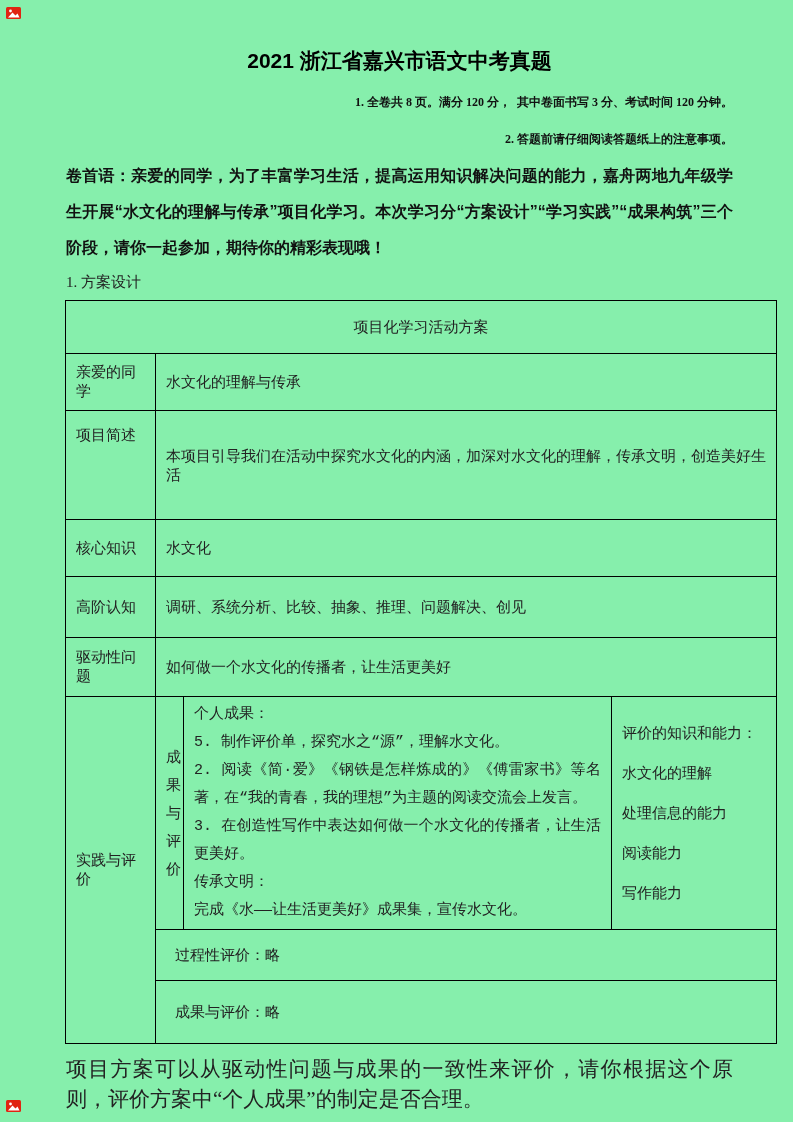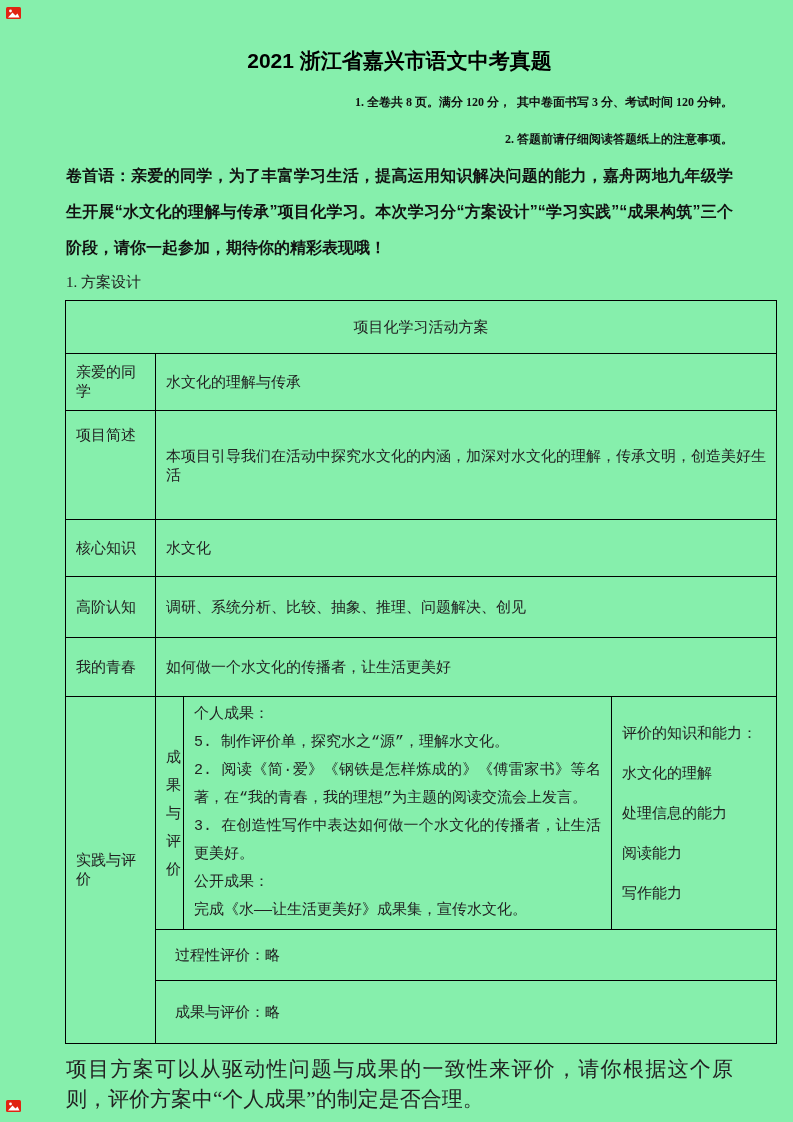--- a/index.html
+++ b/index.html
@@ -131,33 +131,33 @@
       </tr>
       <tr class="r-core">
         <td class="c-label">核心知识</td>
         <td colspan="3" class="c-content">水文化</td>
       </tr>
       <tr class="r-cog">
         <td class="c-label">高阶认知</td>
         <td colspan="3" class="c-content">调研、系统分析、比较、抽象、推理、问题解决、创见</td>
       </tr>
       <tr class="r-drive">
-        <td class="c-label">我的青春</td>
+        <td class="c-label">驱动性问题</td>
         <td colspan="3" class="c-content">如何做一个水文化的传播者，让生活更美好</td>
       </tr>
       <tr>
         <td class="c-label" rowspan="3">实践与评价</td>
         <td class="c-side">成果与评价</td>
         <td class="c-outcomes">
           <div>
               <p>个人成果：</p>
               <p>5. 制作评价单，探究水之“源”，理解水文化。</p>
               <p>2. 阅读《简·爱》《钢铁是怎样炼成的》《傅雷家书》等名著，在“我的青春，我的理想”为主题的阅读交流会上发言。</p>
               <p>3. 在创造性写作中表达如何做一个水文化的传播者，让生活更美好。</p>
-              <p>公开成果：</p>
+              <p>传承文明：</p>
               <p>完成《水——让生活更美好》成果集，宣传水文化。</p>
             </div>
         </td>
         <td class="c-abilities">
           <div>
               <p>评价的知识和能力：</p>
               <p>水文化的理解</p>
               <p>处理信息的能力</p>
               <p>阅读能力</p>
               <p>写作能力</p>

